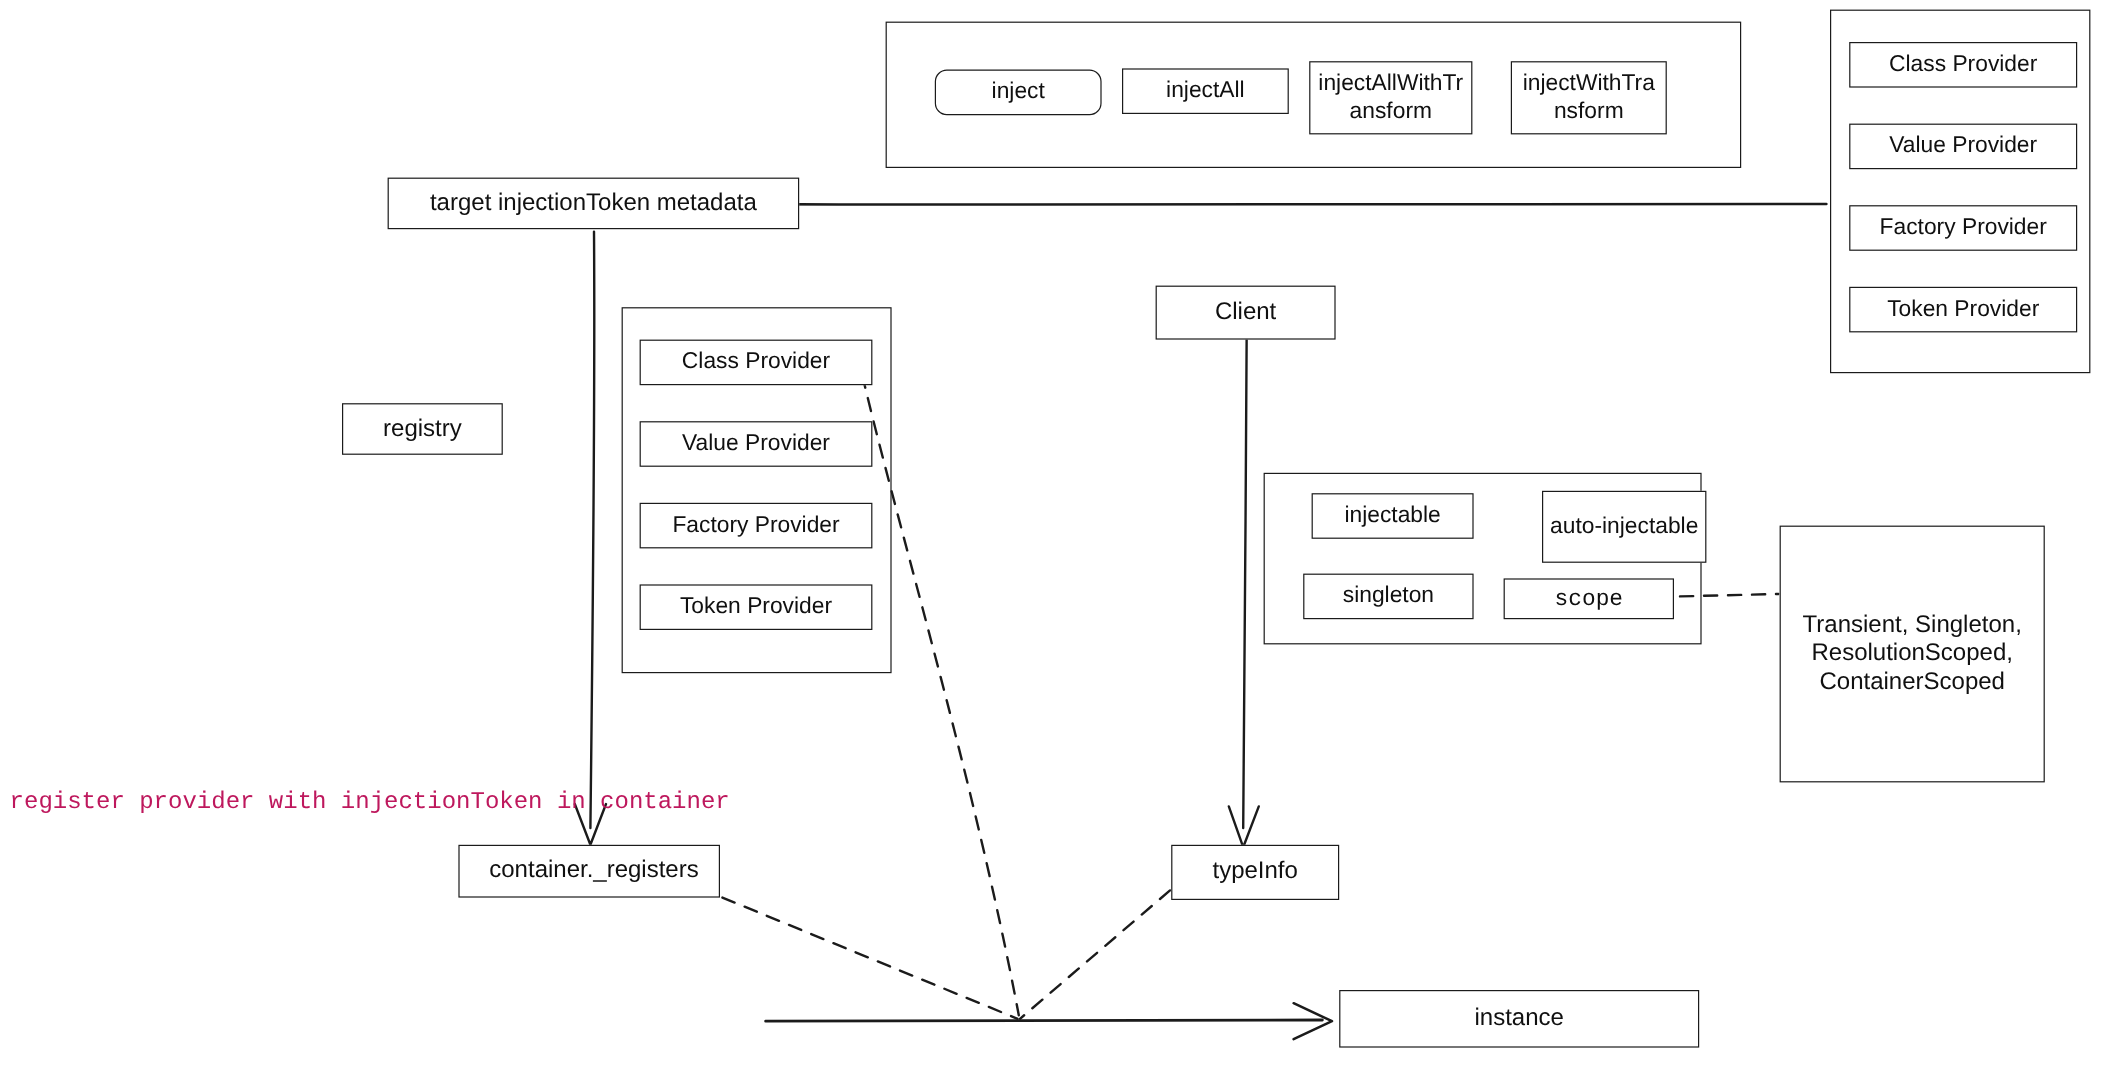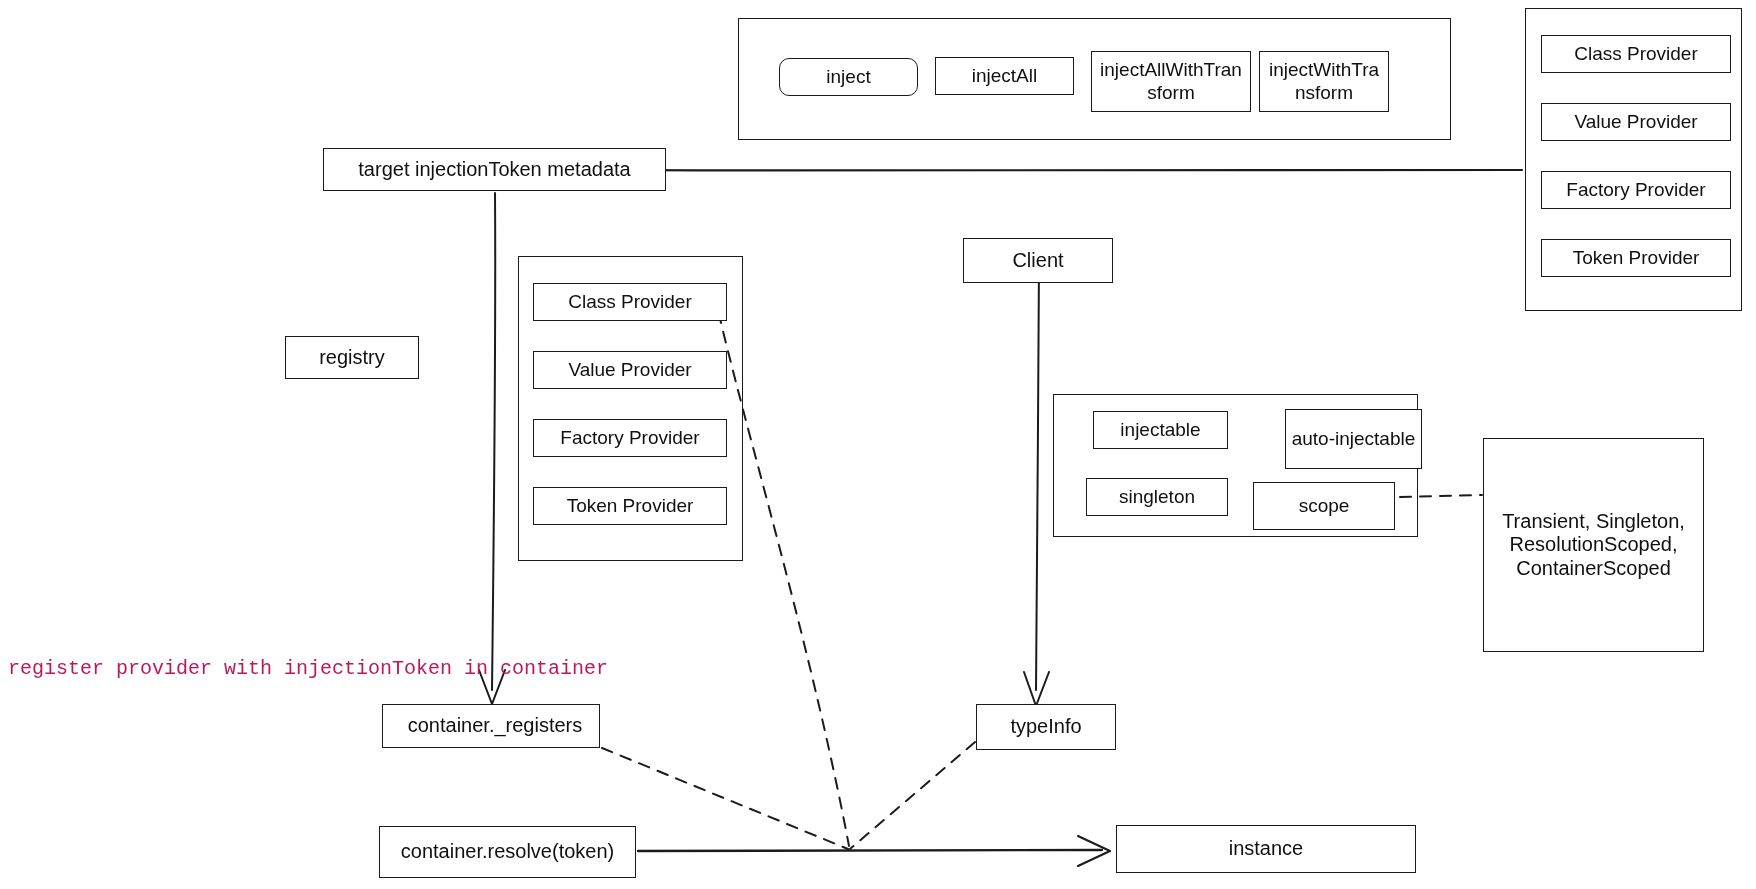--- a/index.html
+++ b/index.html
@@ -116,21 +116,21 @@
   <div class="group" style="left:738px; top:18px; width:713px; height:122px;"></div>
 
   <div class="node shadowed fs19" style="left:779px; top:58px; width:139px; height:38px;border-radius:10px;">
     <span>inject</span>
   </div>
 
   <div class="node shadowed fs19" style="left:935px; top:57px; width:139px; height:38px;">
     <span>injectAll</span>
   </div>
 
-  <div class="node shadowed fs19 multiline" style="left:1091px; top:51px; width:160px; height:61px;">
+  <div class="node shadowed fs19 multiline" style="left:1091px; top:51px; width:136px; height:61px;">
     <span>injectAllWithTransform</span>
   </div>
 
   <div class="node shadowed fs19 multiline" style="left:1259px; top:51px; width:130px; height:61px;">
     <span>injectWithTransform</span>
   </div>
 
   <div class="group" style="left:1525px; top:8px; width:217px; height:303px;"></div>
 
   <div class="node shadowed fs19" style="left:1541px; top:35px; width:190px; height:38px;">
@@ -177,41 +177,38 @@
 
   <div class="node shadowed fs19" style="left:1093px; top:411px; width:135px; height:38px;">
     <span>injectable</span>
   </div>
   <div class="node shadowed fs19 multiline" style="left:1253px; top:409px; width:137px; height:60px;margin-left:32px;">
     <span>auto-injectable</span>
   </div>
   <div class="node shadowed fs19" style="left:1086px; top:478px; width:142px; height:38px;">
     <span>singleton</span>
   </div>
-  <div class="node shadowed fs19" style="left:1253px; top:482px; width:142px; height:48px;">
+  <div class="node shadowed fs19" style="left:1253px; top:482px; width:142px; height:34px;font-family:Liberation Mono, monospace;">
     <span>scope</span>
   </div>
 
   <div class="node fs20 multiline" style="left:1483px; top:438px; width:221px; height:214px; padding:0 18px;">
     <span>Transient, Singleton, ResolutionScoped, ContainerScoped</span>
   </div>
 
   <div class="plain-text fs20" style="left:8px; top:657px;">
     <span>register provider with injectionToken in container</span>
   </div>
 
   <div class="node shadowed fs20" style="left:382px; top:704px; width:218px; height:44px;padding-left:12px;">
     <span>container._registers</span>
   </div>
 
   <div class="node shadowed fs20" style="left:976px; top:704px; width:140px; height:46px;">
     <span>typeInfo</span>
   </div>
 
-  <div class="node shadowed fs20" style="left:379px; top:826px; width:257px; height:52px;">
-    <span>container.resolve(token)</span>
-  </div>
 
   <div class="node fs20" style="left:1116px; top:825px; width:300px; height:48px;">
     <span>instance</span>
   </div>
 
 </div>
 
 </body></html>

